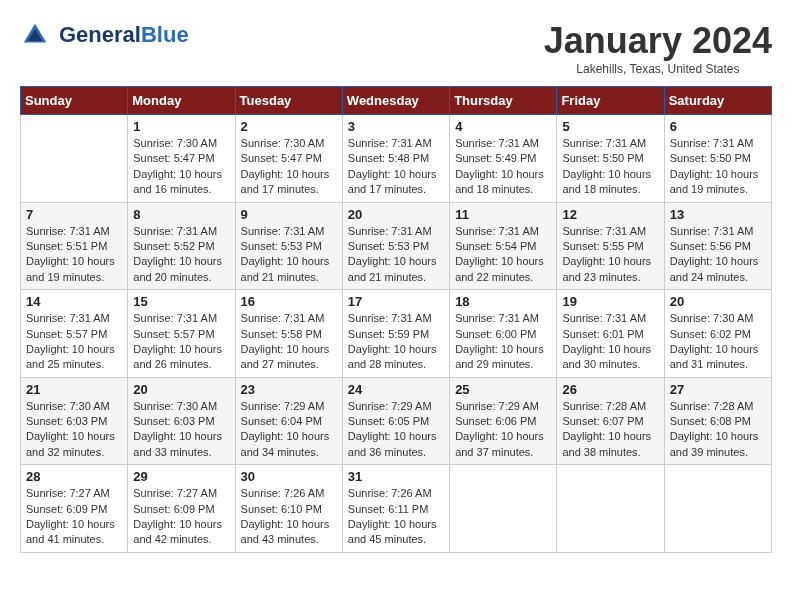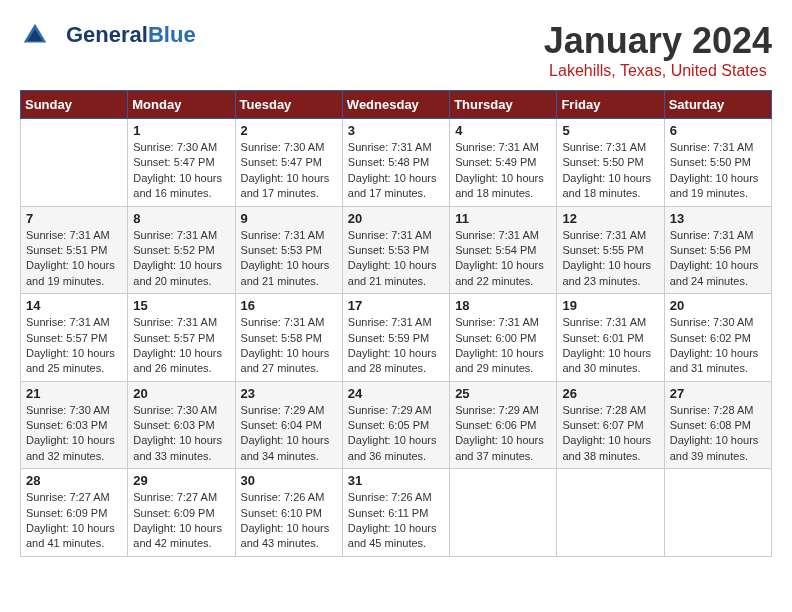--- a/index.html
+++ b/index.html
@@ -12,43 +12,43 @@
     }
     .header-area {
       display: flex;
       justify-content: space-between;
       align-items: flex-start;
       margin-bottom: 10px;
     }
     .logo {
       display: flex;
       align-items: center;
-      gap: 16px;
+      gap: 9px;
     }
     .logo-text {
       font-size: 22px;
       font-weight: bold;
       color: #1a3a6b;
       line-height: 1.1;
     }
     .logo-icon {
       width: 30px;
       height: 30px;
     }
     .title-area {
       text-align: center;
     }
     .main-title {
       font-size: 36px;
       font-weight: bold;
       color: #333;
     }
     .subtitle {
-      font-size: 16px;
-      color: #b91c1c;
+      font-size: 12px;
+      color: #404040;
     }
     table {
       width: 100%;
       border-collapse: collapse;
       font-size: 11px;
     }
     thead tr th {
       background-color: #7f1d1d;
       color: #fff;
       padding: 6px 4px;

